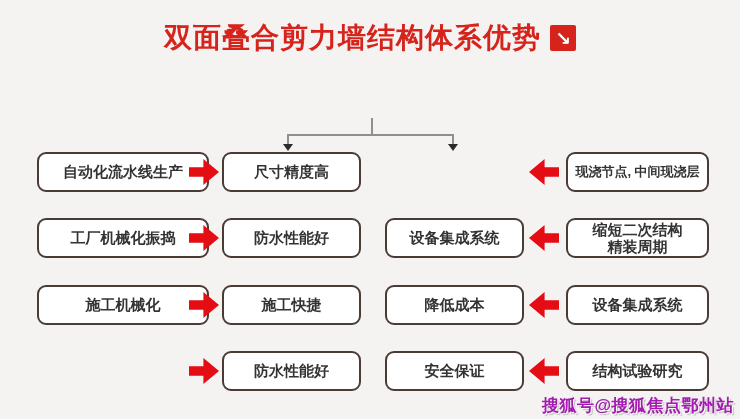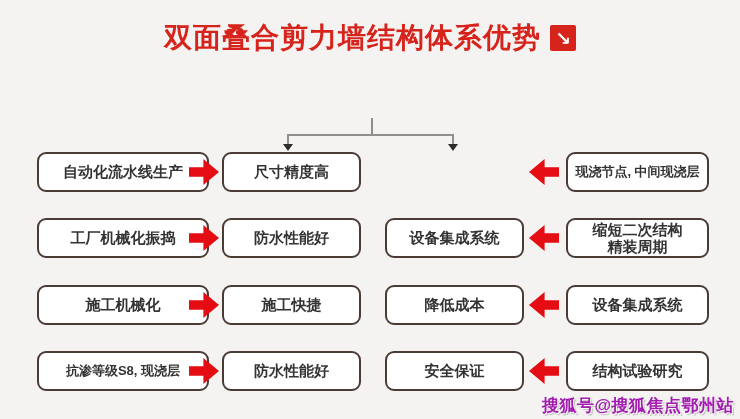--- a/index.html
+++ b/index.html
@@ -119,23 +119,20 @@
     <span>施工快捷</span>
   </div>
   <div class="box colC row3">
     <span>降低成本</span>
   </div>
   <div class="al alx ay3"></div>
   <div class="box colD row3">
     <span>设备集成系统</span>
   </div>
 
-  <div class="box colA row4">
-    <span class="sm">抗渗等级S8, 现浇层</span>
-  </div>
   <div class="ar arx ay4"></div>
   <div class="box colB row4">
     <span>防水性能好</span>
   </div>
   <div class="box colC row4">
     <span>安全保证</span>
   </div>
   <div class="al alx ay4"></div>
   <div class="box colD row4">
     <span>结构试验研究</span>

